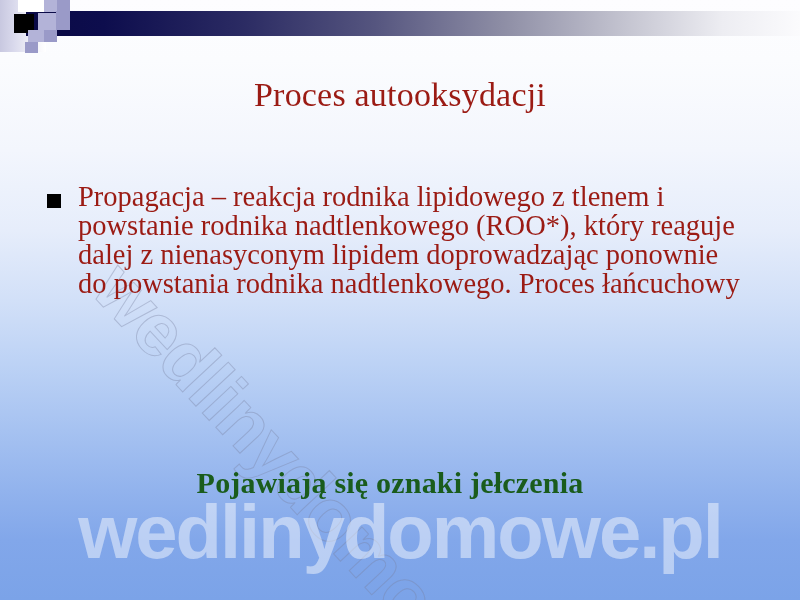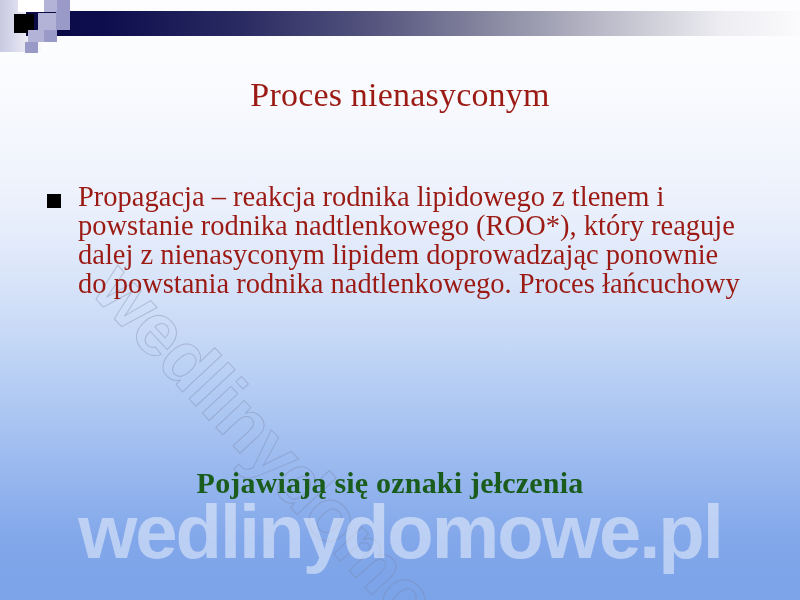--- a/index.html
+++ b/index.html
@@ -173,21 +173,21 @@
   <div class="sq sq-periw-l" style="left:28px; top:30px; width:16px; height:12px;"></div>
   <div class="sq sq-periw" style="left:44px; top:30px; width:13px; height:12px;"></div>
   <div class="sq sq-navy" style="left:57px; top:30px; width:13px; height:6px;"></div>
 
   <div class="sq sq-periw" style="left:25px; top:42px; width:13px; height:11px;"></div>
 
   <div class="wm-diagonal">wedlinydomowe.pl</div>
 
   <div class="wm-bottom">wedlinydomowe.pl</div>
 
-  <div class="slide-title">Proces nienasyconym</div>
+  <div class="slide-title">Proces autooksydacji</div>
 
   <div class="body-block">
     <div class="bullet-row">
       <span class="bullet-mark"></span>
       <span class="bullet-text">Propagacja – reakcja rodnika lipidowego z tlenem i powstanie rodnika nadtlenkowego (ROO*), który reaguje dalej z nienasyconym lipidem doprowadzając ponownie do powstania rodnika nadtlenkowego. Proces łańcuchowy</span>
     </div>
   </div>
 
   <div class="green-line">Pojawiają się oznaki jełczenia</div>
 

